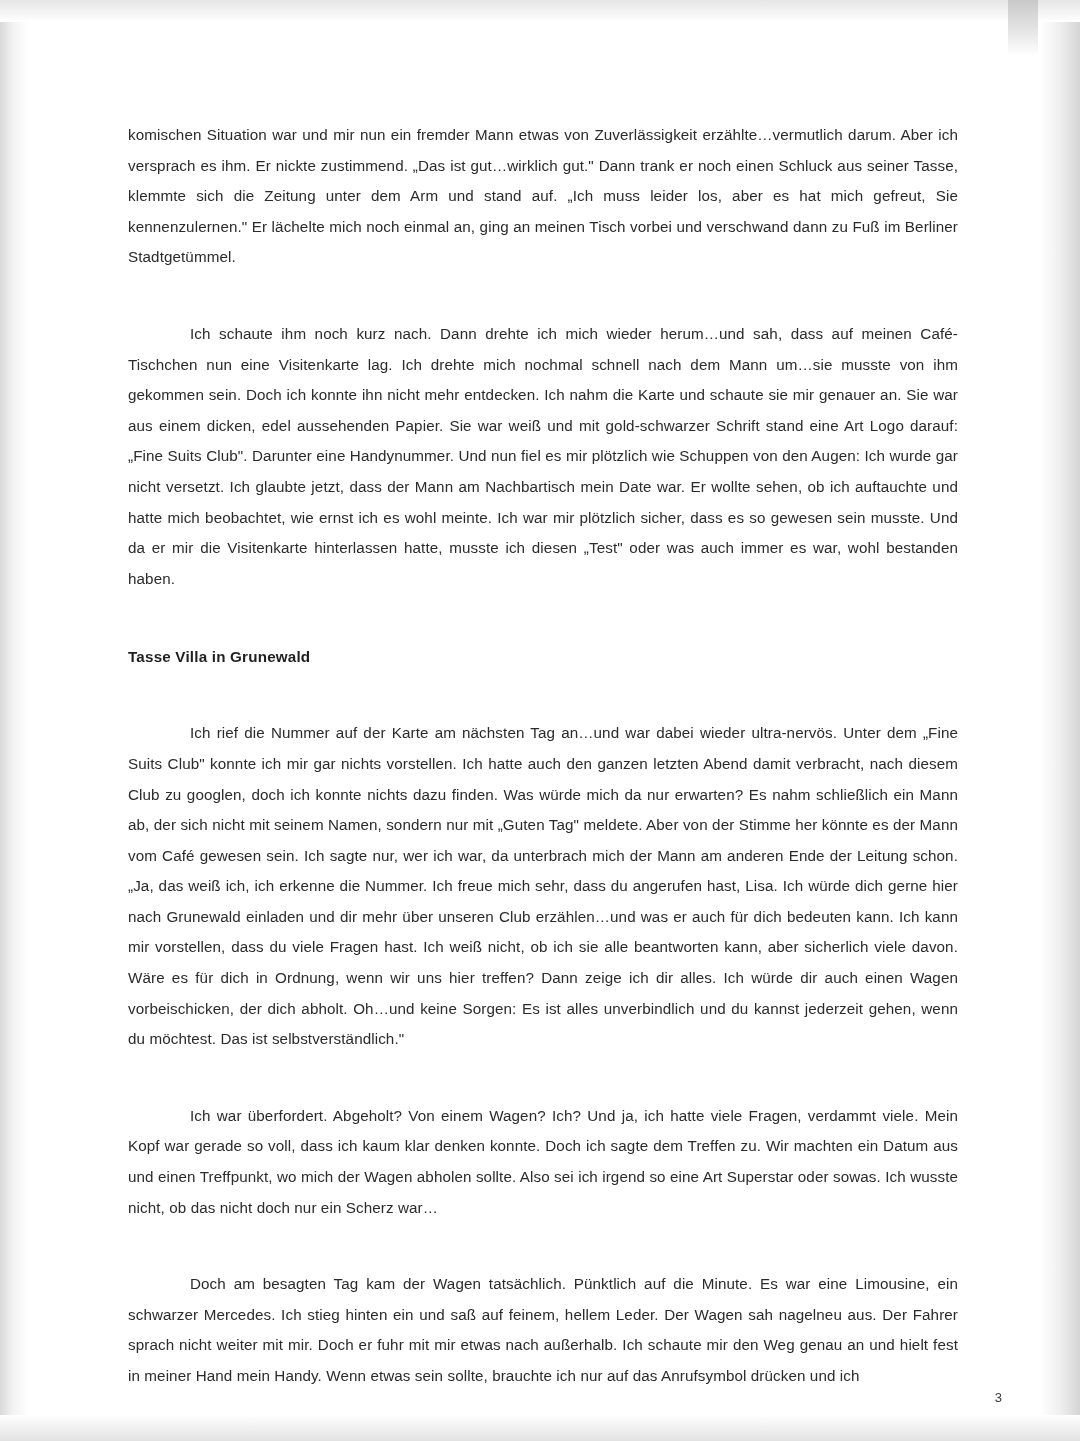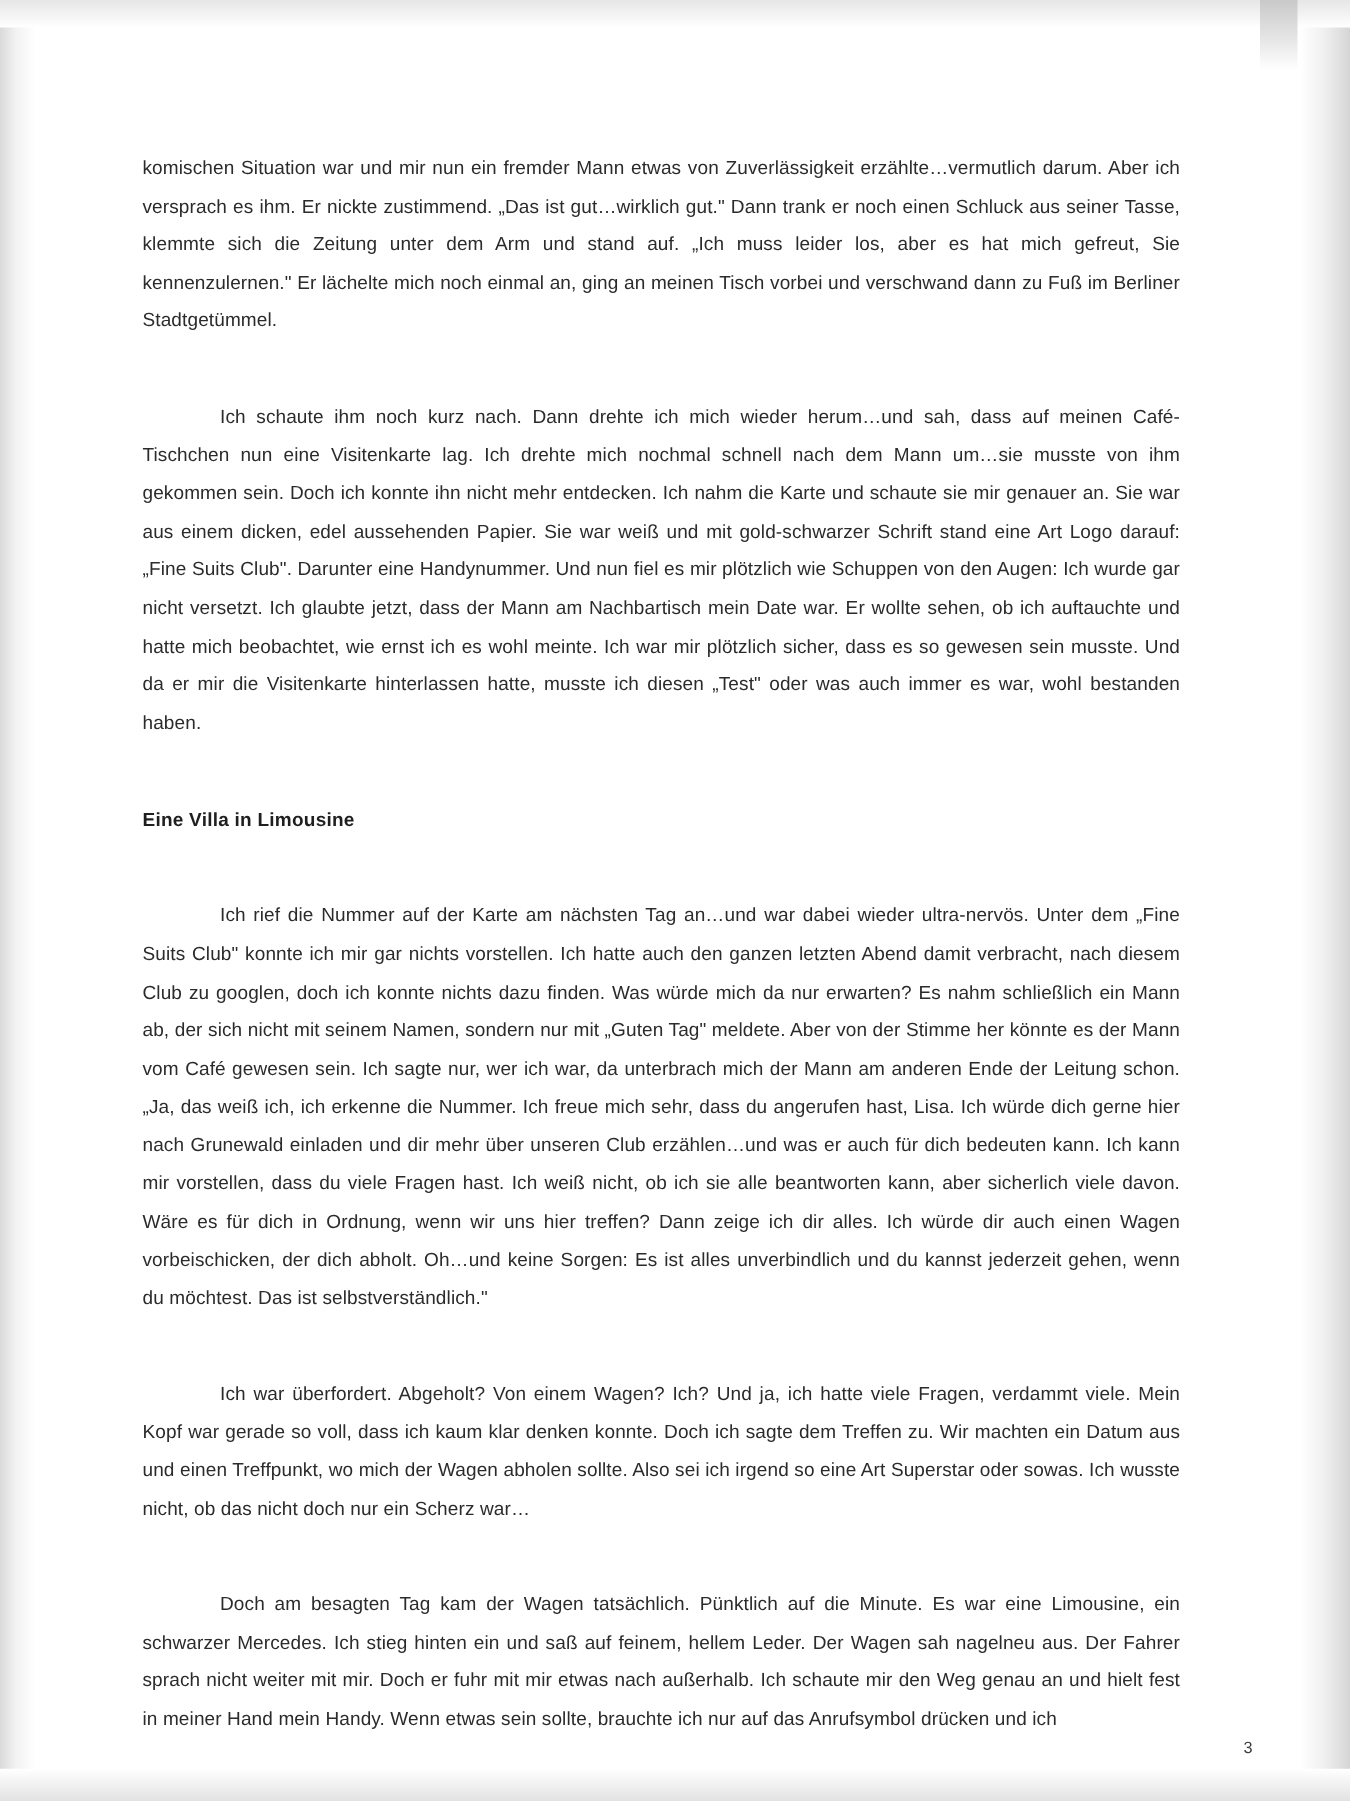--- a/index.html
+++ b/index.html
@@ -52,21 +52,21 @@
     top: 0;
     right: 42px;
     width: 30px;
     height: 56px;
     background: linear-gradient(to bottom, #c9c9c9 0%, #e8e8e8 60%, #ffffff 100%);
     pointer-events: none;
   }
 
   .text-column {
     position: absolute;
-    left: 114px;
+    left: 128px;
     top: 120px;
     width: 830px;
   }
 
   p.body-par {
     margin: 0 0 0 0;
     font-size: 15.2px;
     line-height: 30.6px;
     color: #2b2b2b;
     text-align: justify;
@@ -114,21 +114,21 @@
   <div class="text-column">
 
     <p class="body-par">komischen Situation war und mir nun ein fremder Mann etwas von Zuverlässigkeit erzählte…vermutlich darum. Aber ich versprach es ihm. Er nickte zustimmend. „Das ist gut…wirklich gut." Dann trank er noch einen Schluck aus seiner Tasse, klemmte sich die Zeitung unter dem Arm und stand auf. „Ich muss leider los, aber es hat mich gefreut, Sie kennenzulernen." Er lächelte mich noch einmal an, ging an meinen Tisch vorbei und verschwand dann zu Fuß im Berliner Stadtgetümmel.</p>
 
     <div class="par-gap-sm"></div>
 
     <p class="body-par indented">Ich schaute ihm noch kurz nach. Dann drehte ich mich wieder herum…und sah, dass auf meinen Café-Tischchen nun eine Visitenkarte lag. Ich drehte mich nochmal schnell nach dem Mann um…sie musste von ihm gekommen sein. Doch ich konnte ihn nicht mehr entdecken. Ich nahm die Karte und schaute sie mir genauer an. Sie war aus einem dicken, edel aussehenden Papier. Sie war weiß und mit gold-schwarzer Schrift stand eine Art Logo darauf: „Fine Suits Club". Darunter eine Handynummer. Und nun fiel es mir plötzlich wie Schuppen von den Augen: Ich wurde gar nicht versetzt. Ich glaubte jetzt, dass der Mann am Nachbartisch mein Date war. Er wollte sehen, ob ich auftauchte und hatte mich beobachtet, wie ernst ich es wohl meinte. Ich war mir plötzlich sicher, dass es so gewesen sein musste. Und da er mir die Visitenkarte hinterlassen hatte, musste ich diesen „Test" oder was auch immer es war, wohl bestanden haben.</p>
 
     <div class="par-gap-lg"></div>
 
-    <h2 class="section-heading">Eine Villa in Limousine</h2>
+    <h2 class="section-heading">Tasse Villa in Grunewald</h2>
 
     <div class="par-gap-sm"></div>
 
     <p class="body-par indented">Ich rief die Nummer auf der Karte am nächsten Tag an…und war dabei wieder ultra-nervös. Unter dem „Fine Suits Club" konnte ich mir gar nichts vorstellen. Ich hatte auch den ganzen letzten Abend damit verbracht, nach diesem Club zu googlen, doch ich konnte nichts dazu finden. Was würde mich da nur erwarten? Es nahm schließlich ein Mann ab, der sich nicht mit seinem Namen, sondern nur mit „Guten Tag" meldete. Aber von der Stimme her könnte es der Mann vom Café gewesen sein. Ich sagte nur, wer ich war, da unterbrach mich der Mann am anderen Ende der Leitung schon. „Ja, das weiß ich, ich erkenne die Nummer. Ich freue mich sehr, dass du angerufen hast, Lisa. Ich würde dich gerne hier nach Grunewald einladen und dir mehr über unseren Club erzählen…und was er auch für dich bedeuten kann. Ich kann mir vorstellen, dass du viele Fragen hast. Ich weiß nicht, ob ich sie alle beantworten kann, aber sicherlich viele davon. Wäre es für dich in Ordnung, wenn wir uns hier treffen? Dann zeige ich dir alles. Ich würde dir auch einen Wagen vorbeischicken, der dich abholt. Oh…und keine Sorgen: Es ist alles unverbindlich und du kannst jederzeit gehen, wenn du möchtest. Das ist selbstverständlich."</p>
 
     <div class="par-gap-sm"></div>
 
     <p class="body-par indented">Ich war überfordert. Abgeholt? Von einem Wagen? Ich? Und ja, ich hatte viele Fragen, verdammt viele. Mein Kopf war gerade so voll, dass ich kaum klar denken konnte. Doch ich sagte dem Treffen zu. Wir machten ein Datum aus und einen Treffpunkt, wo mich der Wagen abholen sollte. Also sei ich irgend so eine Art Superstar oder sowas. Ich wusste nicht, ob das nicht doch nur ein Scherz war…</p>
 
     <div class="par-gap-sm"></div>

